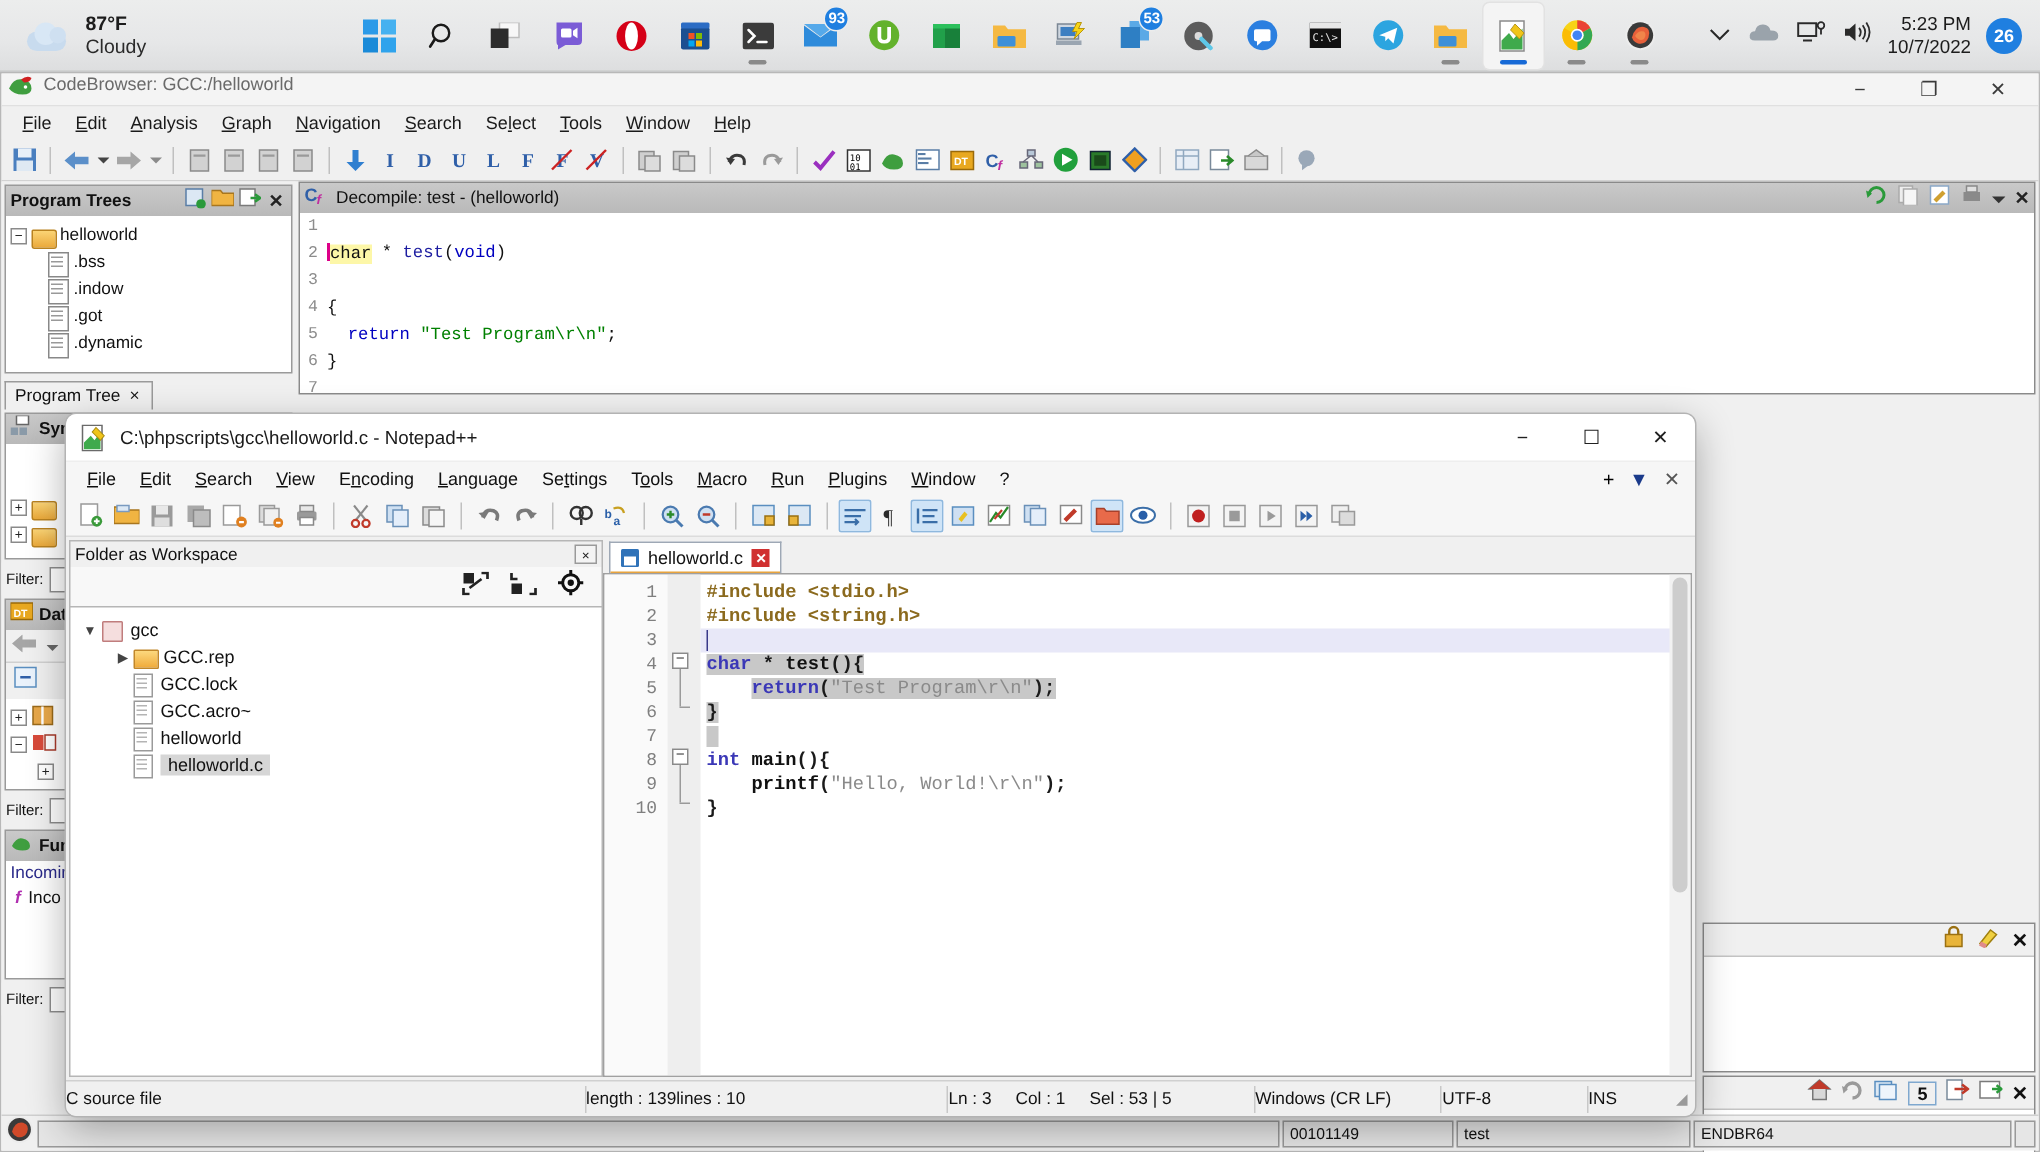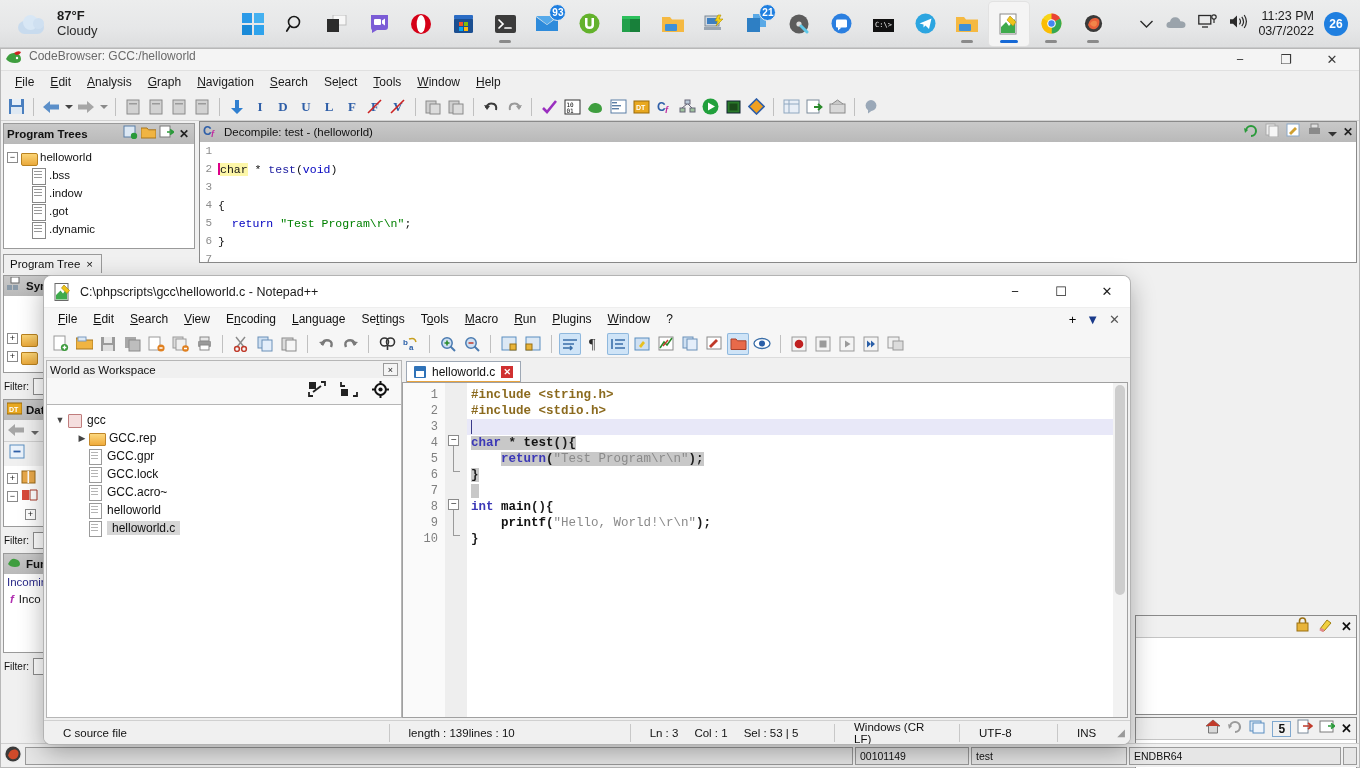--- a/index.html
+++ b/index.html
@@ -202,21 +202,21 @@
   .c-pre { color:#8b6a1e; font-weight:bold; }
   .c-kw { color:#3b38b7; font-weight:bold; }
   .c-fn { color:#111; font-weight:bold; }
   .c-str { color:#8a8a8a; }
   .c-op { color:#1a1a1a; font-weight:bold; }
   .selbg { background:#c8c8c8; }
   #npp-scroll { position:absolute; right:0; top:0; width:14px; height:100%; background:#f2f2f2; }
   #npp-scroll .thumb { position:absolute; left:2px; top:2px; width:10px; height:210px; background:#cdcdcd; border-radius:5px; }
   #npp-status { height:24px; background:#f0f0f0; display:flex; align-items:center; font-size:11.5px; color:#111;
                 border-top:1px solid #d0d0d0; }
-  #npp-status .cell { height:18px; display:flex; align-items:center; padding:0 19px; border-right:1px solid #c8c8c8; }
+  #npp-status .cell { height:18px; display:flex; align-items:center; padding:0 0; border-right:1px solid #c8c8c8; }
 </style>
 </head>
 <body>
 
 <div id="root">
 
   <div id="taskbar">
     <div class="weather">
       <div class="cloudicon">
           <div class="c1"></div>
@@ -314,21 +314,21 @@
           <rect x="3" y="4" width="10" height="6" fill="#3d7fc1"></rect>
           <rect x="0" y="13" width="17" height="3" fill="#9aa5b1"></rect>
           <path d="M14 1 L11 7 H14 L12 12 L19 5 H15 L17 1 Z" fill="#f7d417" stroke="#b38f00" stroke-width="0.6"></path>
         </svg>
       </div>
       <div class="tbi">
         <svg width="21" height="19" viewBox="0 0 21 19">
           <rect x="6" y="0" width="13" height="13" fill="#5aa9e6"></rect>
           <rect x="0" y="4" width="13" height="14" fill="#2e7fc4"></rect>
         </svg>
-        <div class="badge">21</div>
+        <div class="badge">53</div>
       </div>
       <div class="tbi">
         <svg width="20" height="20" viewBox="0 0 20 20">
           <circle cx="10" cy="10" r="9.5" fill="#5c5c5c"></circle>
           <circle cx="10" cy="10" r="2.6" fill="#dcdcdc"></circle>
           <path d="M12 12 L18 18" stroke="#5ec8e8" stroke-width="3" stroke-linecap="round"></path>
         </svg>
       </div>
       <div class="tbi">
         <svg width="21" height="21" viewBox="0 0 21 21">
@@ -410,22 +410,22 @@
         <span>
           <svg width="19" height="15" viewBox="0 0 19 15">
             <path d="M1 5.2 H4 L8 1.6 V13.4 L4 9.8 H1 Z" fill="#2a2a2a"></path>
             <path d="M10.4 4.6 Q12.6 7.5 10.4 10.4" fill="none" stroke="#2a2a2a" stroke-width="1.2"></path>
             <path d="M12.8 2.8 Q16.2 7.5 12.8 12.2" fill="none" stroke="#2a2a2a" stroke-width="1.2"></path>
             <path d="M15.2 1 Q19.6 7.5 15.2 14" fill="none" stroke="#2a2a2a" stroke-width="1.2"></path>
           </svg>
         </span>
       </div>
       <div class="clocktxt">
-        <div>11:23 PM</div>
-        <div>03/7/2022</div>
+        <div>5:23 PM</div>
+        <div>10/7/2022</div>
       </div>
       <div class="notifbadge">26</div>
     </div>
   </div>
 
   <div id="ghidra">
 
     <div id="gh-title">
       <span class="gicon">
         <svg width="18" height="16" viewBox="0 0 18 16">
@@ -1177,21 +1177,21 @@
             <rect x="1" y="1" width="11" height="11" fill="#f0f0f0" stroke="#999"></rect>
             <rect x="6" y="5" width="10" height="9" fill="#dcdcdc" stroke="#999"></rect>
           </svg>
         </span>
     </div>
 
     <div id="npp-main">
 
       <div id="npp-ws">
         <div id="ws-head">
-          <span class="t">World as Workspace</span>
+          <span class="t">Folder as Workspace</span>
           <span class="x">×</span>
         </div>
         <div id="ws-tools">
           <span>
             <svg width="18" height="16">
                 <path d="M1 11 L1 15 L5 15" fill="none" stroke="#222" stroke-width="1.8"></path>
                 <path d="M17 5 L17 1 L13 1" fill="none" stroke="#222" stroke-width="1.8"></path>
                 <path d="M5 11 L13 5" stroke="#222" stroke-width="1.8"></path>
                 <rect x="1" y="1" width="7" height="7" fill="#222"></rect>
               </svg>
@@ -1220,24 +1220,20 @@
             <span class="wico-root"></span>
             <span class="lbl">gcc</span>
           </div>
           <div class="wrow" style="padding-left:22px">
             <span class="chev">▶</span>
             <span class="wico-folder"></span>
             <span class="lbl">GCC.rep</span>
           </div>
           <div class="wrow" style="padding-left:36px">
             <span class="wico-doc"></span>
-            <span class="lbl">GCC.gpr</span>
-          </div>
-          <div class="wrow" style="padding-left:36px">
-            <span class="wico-doc"></span>
             <span class="lbl">GCC.lock</span>
           </div>
           <div class="wrow" style="padding-left:36px">
             <span class="wico-doc"></span>
             <span class="lbl">GCC.acro~</span>
           </div>
           <div class="wrow" style="padding-left:36px">
             <span class="wico-doc"></span>
             <span class="lbl">helloworld</span>
           </div>
@@ -1271,22 +1267,22 @@
           </div>
           <div id="foldcol">
             <div class="foldbox" style="top:52px">−</div>
             <div class="foldline" style="top:63px;height:25px"></div>
             <div class="foldend" style="top:88px"></div>
             <div class="foldbox" style="top:116px">−</div>
             <div class="foldline" style="top:127px;height:25px"></div>
             <div class="foldend" style="top:152px"></div>
           </div>
           <div id="codearea">
+            <div class="cline"><span class="c-pre">#include</span> <span class="c-pre">&lt;stdio.h&gt;</span></div>
             <div class="cline"><span class="c-pre">#include</span> <span class="c-pre">&lt;string.h&gt;</span></div>
-            <div class="cline"><span class="c-pre">#include</span> <span class="c-pre">&lt;stdio.h&gt;</span></div>
             <div class="cline cur"><span style="border-left:1.5px solid #3a3a8a"></span></div>
             <div class="cline"><span class="selbg"><span class="c-kw">char</span> <span class="c-op">*</span> <span class="c-fn">test</span><span class="c-op">()</span><span class="c-op">{</span></span></div>
             <div class="cline">    <span class="selbg"><span class="c-kw">return</span><span class="c-op">(</span><span class="c-str">"Test Program\r\n"</span><span class="c-op">);</span></span></div>
             <div class="cline"><span class="selbg"><span class="c-op">}</span></span></div>
             <div class="cline"><span class="selbg">&nbsp;</span></div>
             <div class="cline"><span class="c-kw">int</span> <span class="c-fn">main</span><span class="c-op">()</span><span class="c-op">{</span></div>
             <div class="cline">    <span class="c-fn">printf</span><span class="c-op">(</span><span class="c-str">"Hello, World!\r\n"</span><span class="c-op">);</span></div>
             <div class="cline"><span class="c-op">}</span></div>
           </div>
           <div id="npp-scroll">

